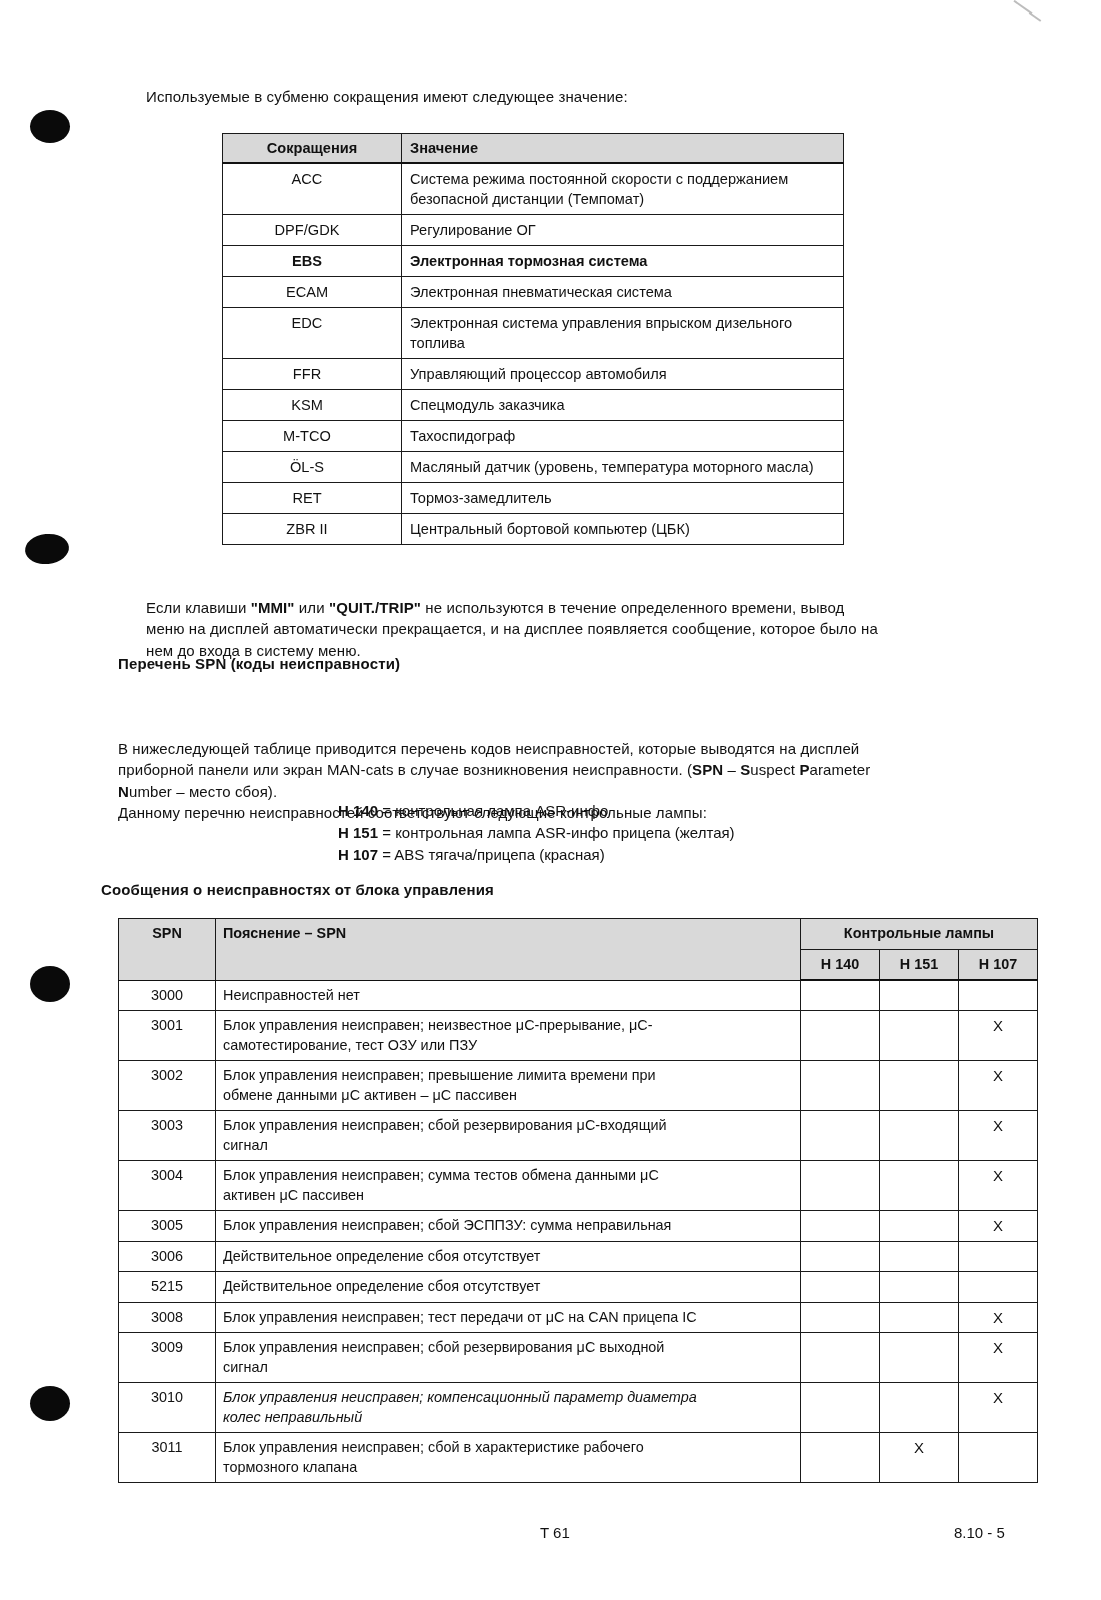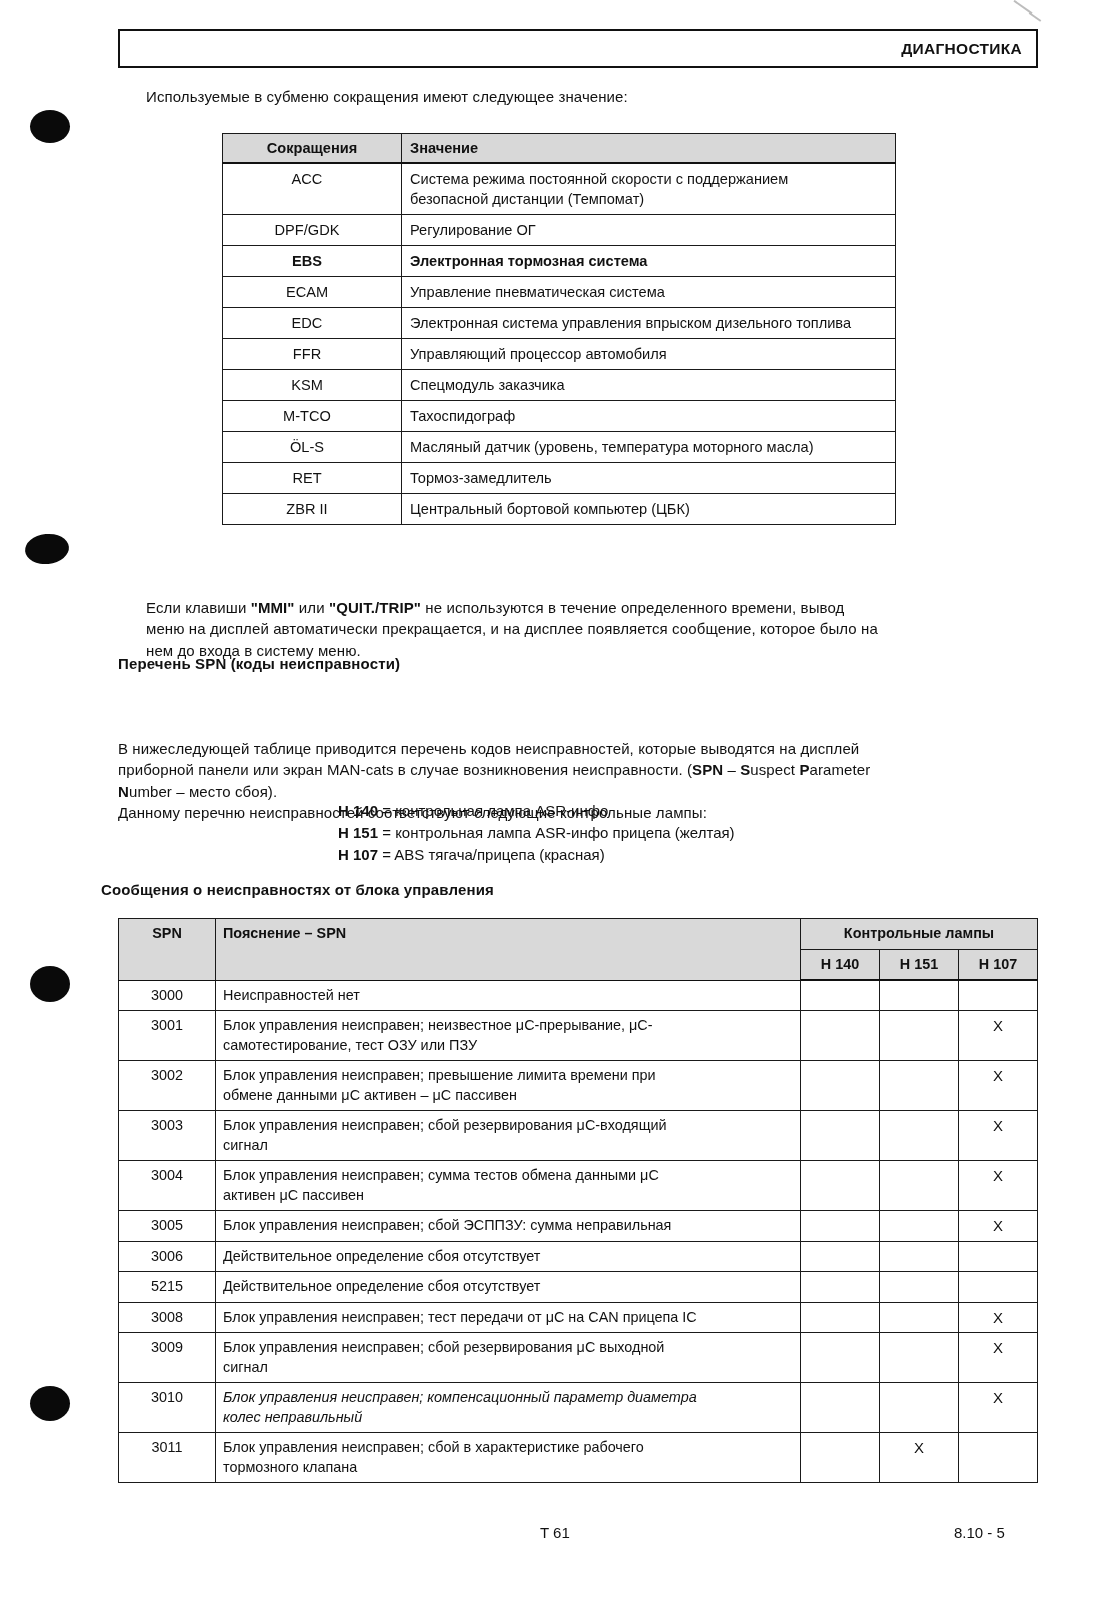--- a/index.html
+++ b/index.html
@@ -49,21 +49,21 @@
   .h-perechen{left:118px;top:655px;}
   .h-soobsh{left:101px;top:881px;}
 
   .lamps{position:absolute;left:338px;top:800px;font-size:15px;line-height:22px;}
   .lamps .row{white-space:nowrap;}
   .lamps b{font-weight:bold;}
 
   
   table{border-collapse:collapse;}
   .tbl1{
-    position:absolute;left:222px;top:133px;width:674px;
+    position:absolute;left:222px;top:133px;width:622px;
     font-size:14.6px;
   }
   .tbl1 td,.tbl1 th{
     border:1px solid #1a1a1a;
     padding:5px 8px;
     vertical-align:top;
     line-height:20px;
   }
   .tbl1 thead th{
     background:#d8d8d8;
@@ -114,23 +114,20 @@
 
 <div class="page">
 
   <div class="punch p1"></div>
   <div class="punch p2"></div>
   <div class="punch p3"></div>
   <div class="punch p4"></div>
   <div class="noise" style="left:1012px;top:6px;width:22px;height:2px;transform:rotate(35deg);"></div>
   <div class="noise" style="left:1028px;top:16px;width:14px;height:2px;transform:rotate(35deg);"></div>
 
-  <div class="header-bar">
-    <span class="title">ДИАГНОСТИКА</span>
-  </div>
 
   <div class="para intro">Используемые в субменю сокращения имеют следующее значение:</div>
 
   <table class="tbl1">
     <thead>
       <tr>
         <th class="c1">Сокращения</th>
         <th>Значение</th>
       </tr>
     </thead>
@@ -143,21 +140,21 @@
         <tr>
           <td class="c1">DPF/GDK</td>
           <td style="white-space: pre-line;">Регулирование ОГ</td>
         </tr>
         <tr class="bold">
           <td class="c1">EBS</td>
           <td style="white-space: pre-line;">Электронная тормозная система</td>
         </tr>
         <tr>
           <td class="c1">ECAM</td>
-          <td style="white-space: pre-line;">Управление пневматическая система</td>
+          <td style="white-space: pre-line;">Электронная пневматическая система</td>
         </tr>
         <tr>
           <td class="c1">EDC</td>
           <td style="white-space: pre-line;">Электронная система управления впрыском дизельного топлива</td>
         </tr>
         <tr>
           <td class="c1">FFR</td>
           <td style="white-space: pre-line;">Управляющий процессор автомобиля</td>
         </tr>
         <tr>

